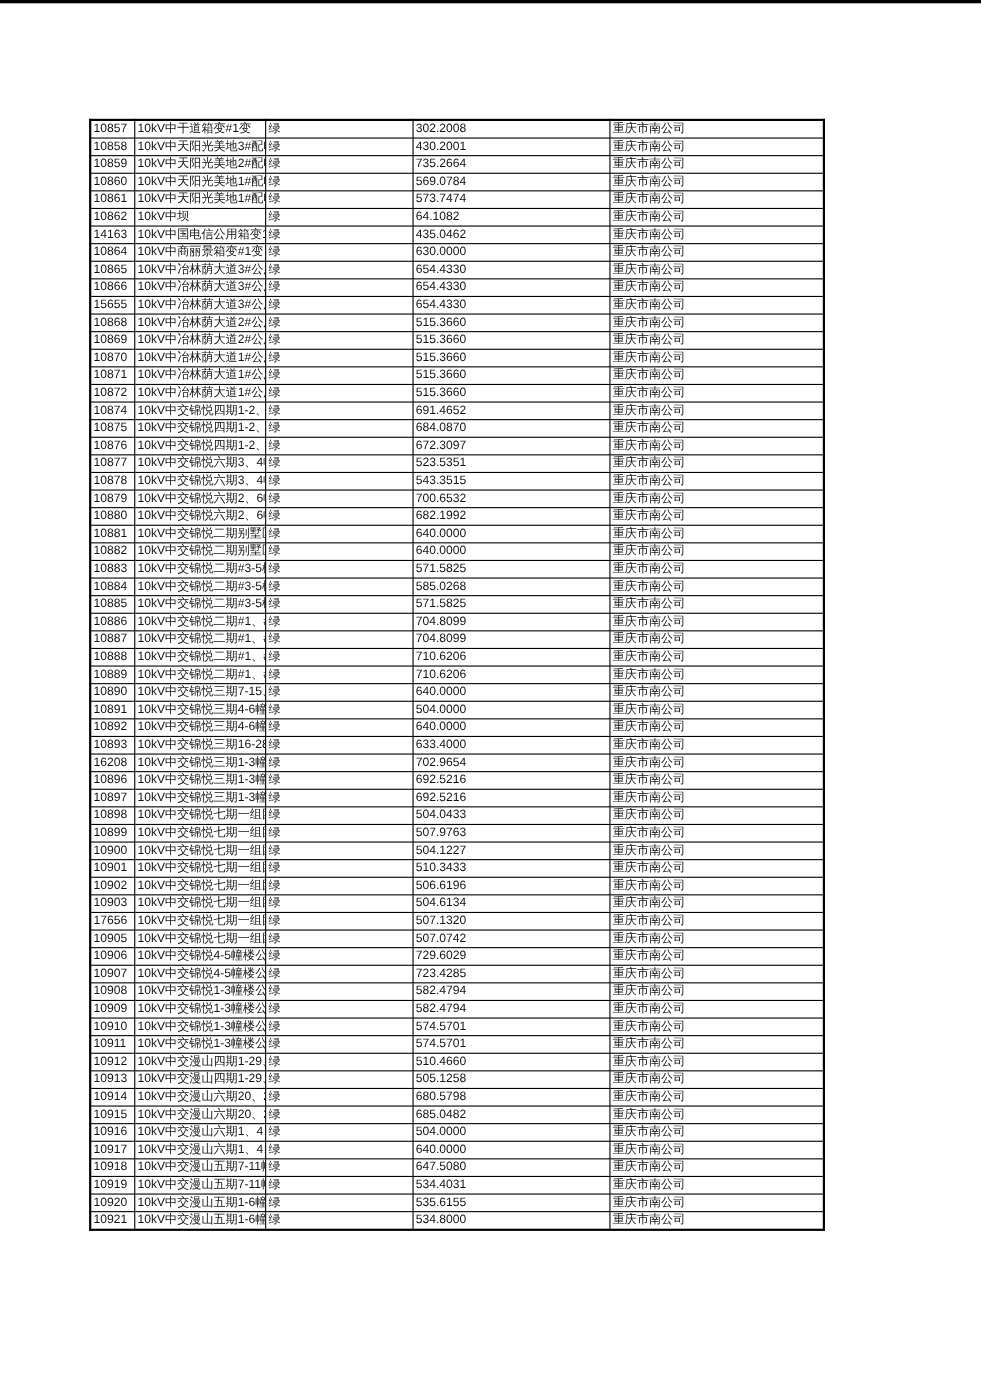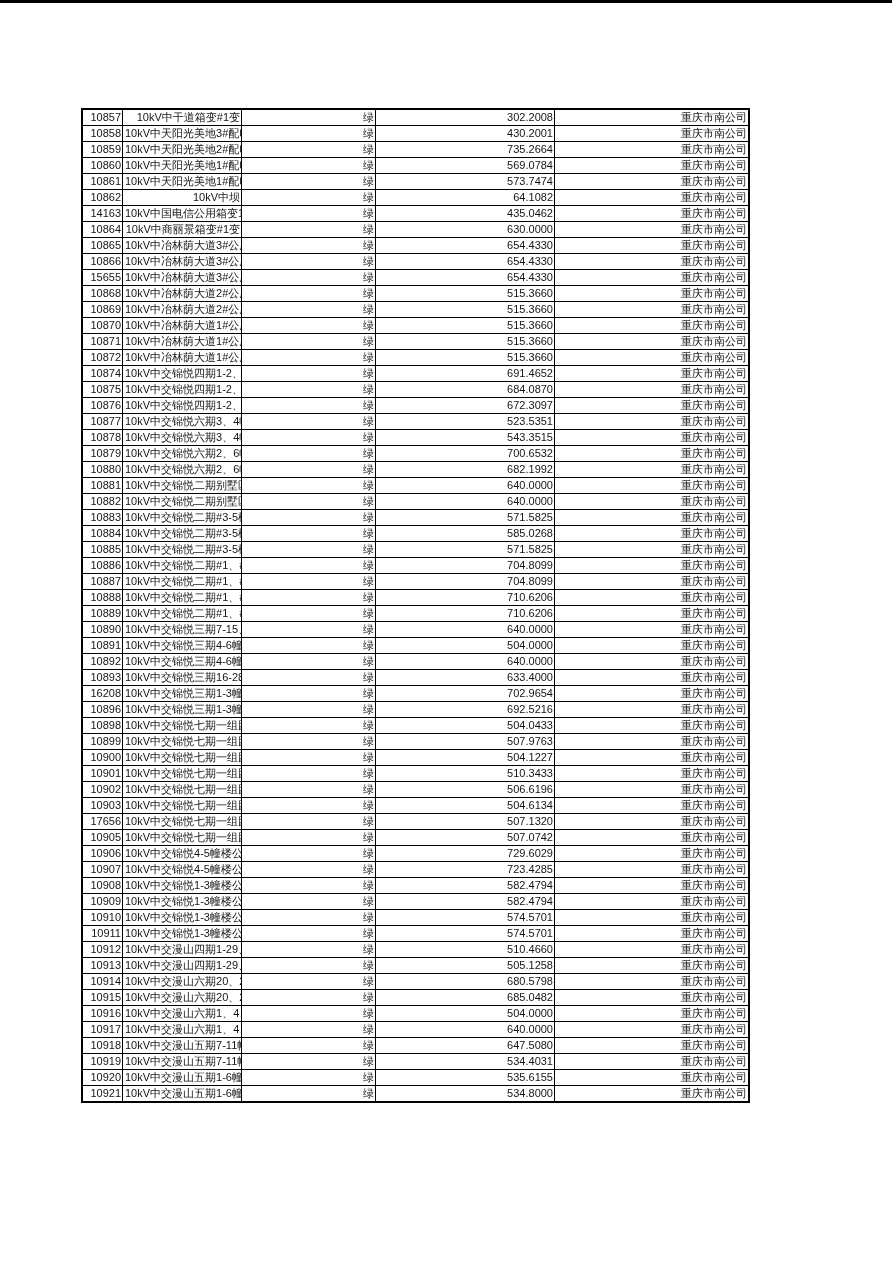--- a/index.html
+++ b/index.html
@@ -19,21 +19,20 @@
     top: 0;
     left: 0;
     width: 892px;
     height: 3px;
     background: #000000;
   }
   .grid-wrap {
     position: absolute;
     left: 81px;
     top: 108px;
-    text-align: right;
   }
   table.data-grid {
     border-collapse: collapse;
     table-layout: fixed;
     width: 646px;
     border: 2px solid #000000;
   }
   table.data-grid td {
     border: 1px solid #000000;
     height: 15px;
@@ -324,20 +323,27 @@
     <td class="cell-company">重庆市南公司</td>
   </tr>
         <tr>
     <td class="cell-id">10896</td>
     <td class="cell-name">10kV中交锦悦三期1-3幢</td>
     <td class="cell-status">绿</td>
     <td class="cell-value">692.5216</td>
     <td class="cell-company">重庆市南公司</td>
   </tr>
         <tr>
+    <td class="cell-id">10897</td>
+    <td class="cell-name">10kV中交锦悦三期1-3幢</td>
+    <td class="cell-status">绿</td>
+    <td class="cell-value">692.5216</td>
+    <td class="cell-company">重庆市南公司</td>
+  </tr>
+        <tr>
     <td class="cell-id">10898</td>
     <td class="cell-name">10kV中交锦悦七期一组团</td>
     <td class="cell-status">绿</td>
     <td class="cell-value">504.0433</td>
     <td class="cell-company">重庆市南公司</td>
   </tr>
         <tr>
     <td class="cell-id">10899</td>
     <td class="cell-name">10kV中交锦悦七期一组团</td>
     <td class="cell-status">绿</td>

